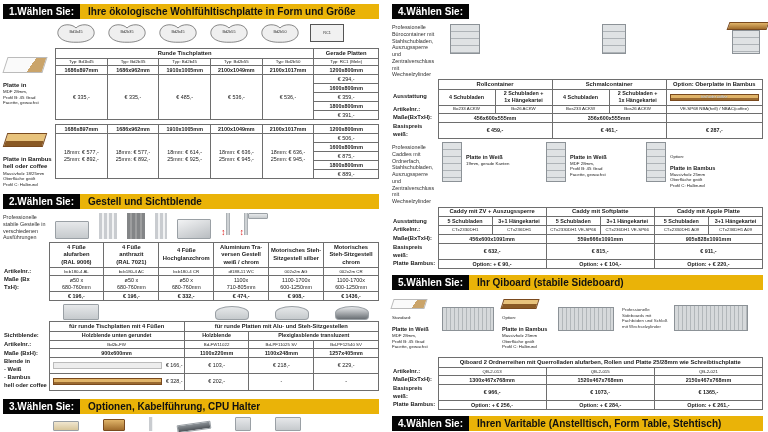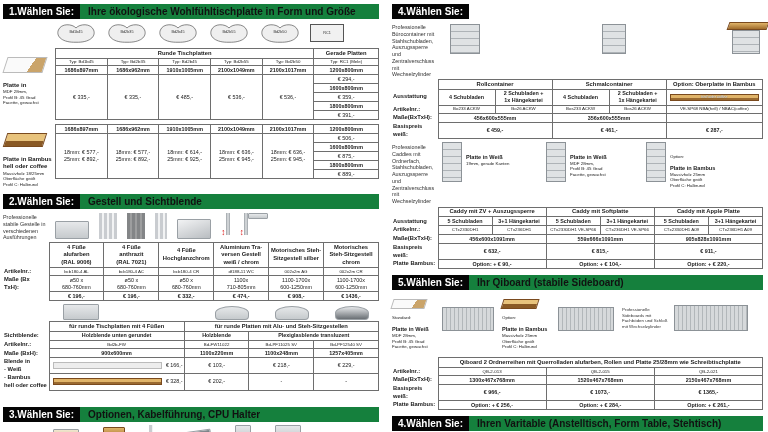--- a/index.html
+++ b/index.html
@@ -4,21 +4,21 @@
 <style>
   *{box-sizing:border-box;margin:0;padding:0}
   html,body{width:768px;height:432px}
   body{font-family:"Liberation Sans",sans-serif;background:#fff;color:#1a1a1a;overflow:hidden}
   .page{position:relative;width:768px;height:432px;display:flex}
   .col{width:384px;padding:2px 5px 0 3px;overflow:hidden}
   .col.right{padding-left:8px}
 
   .hdr{display:flex;align-items:stretch;margin:2px 0 3px}
   .hdr-num{background:#050505;color:#fff;font-weight:bold;font-size:10px;padding:2px 6px;white-space:nowrap}
-  .hdr-title{background:#15803d;flex:1;font-weight:bold;font-size:10px;padding:2px 8px;color:#111}
+  .hdr-title{background:#eab308;flex:1;font-weight:bold;font-size:10px;padding:2px 8px;color:#111}
 
   table{border-collapse:collapse;width:100%;table-layout:fixed}
   td,th{border:0.8px solid #6e6e6e;font-size:5.4px;text-align:center;padding:0.5px 1px;line-height:1.3;font-weight:normal;white-space:pre-line;overflow:hidden;vertical-align:middle}
   th{font-weight:bold;font-size:5.8px}
   td.rowlab,th.rowlab{border:none;text-align:left;font-weight:bold;font-size:5.8px;padding-left:1px;vertical-align:middle}
   .micro{font-size:4.4px;color:#222}
   .note{font-size:4.4px;color:#333;line-height:1.25;white-space:pre-line}
   .b{font-weight:bold}
 
   .block{display:flex;align-items:flex-start}
@@ -357,21 +357,21 @@
         <td class="rowlab">- Bambus
 hell oder coffee</td>
         <td><div style="display:flex;align-items:center;gap:2px"><span class="sw" style="flex:1"></span><span>€ 328,-</span></div></td>
         <td>€ 202,-</td>
         <td>-</td>
         <td>-</td>
       </tr>
     </tbody>
       </table>
 
-    <div class="hdr" style="margin-top:16px">
+    <div class="hdr" style="margin-top:8px">
       <span class="hdr-num">3.Wählen Sie:</span>
       <span class="hdr-title">Optionen, Kabelführung, CPU Halter</span>
     </div>
     <div class="imgrow" style="margin-left:50px;gap:24px">
       <div class="ph" style="width:26px;height:10px;background:linear-gradient(#f0e6cf,#d8c69a)"></div>
       <div class="ph bambus-top" style="width:22px;height:12px"></div>
       <div class="legset" style="width:4px;height:14px"></div>
       <div class="ph" style="width:34px;height:8px;background:linear-gradient(#8c9297,#4e5358);transform:rotate(-8deg)"></div>
       <div class="ph" style="width:16px;height:14px"></div>
       <div class="ph" style="width:26px;height:14px;background:linear-gradient(140deg,#3c4候 0,#3c4146 50%,#9aa0a5 50%)"></div>

